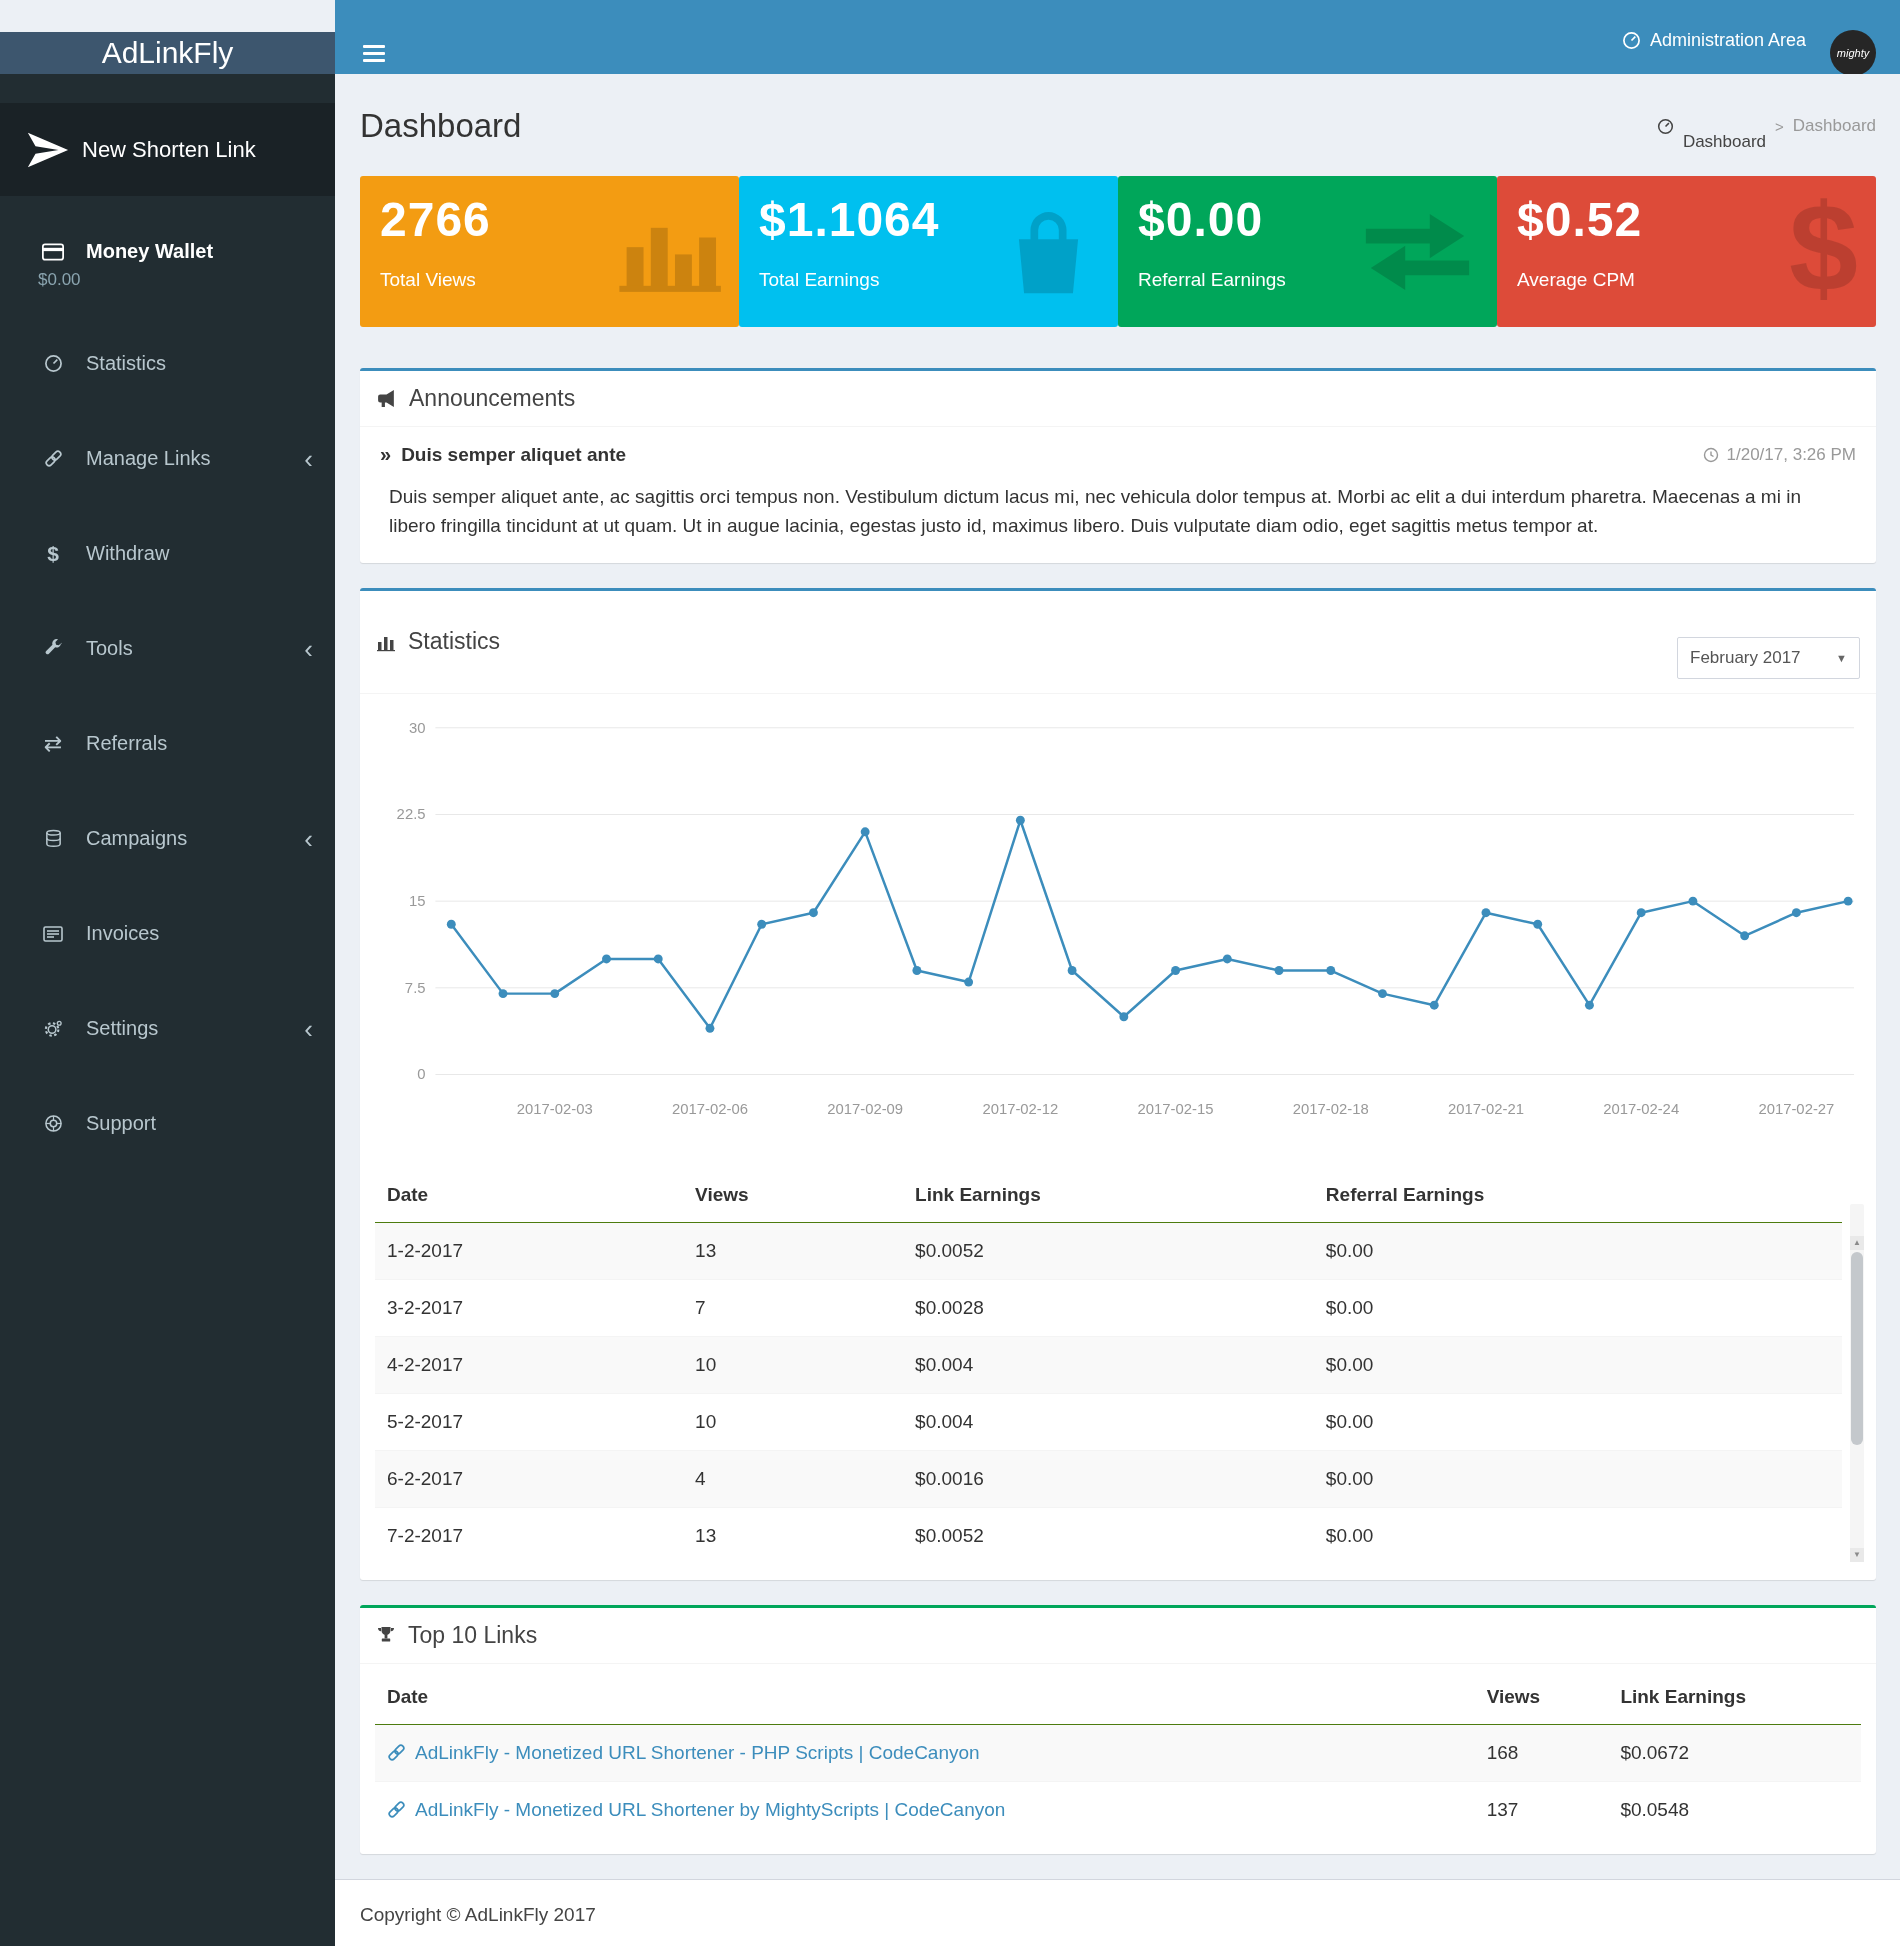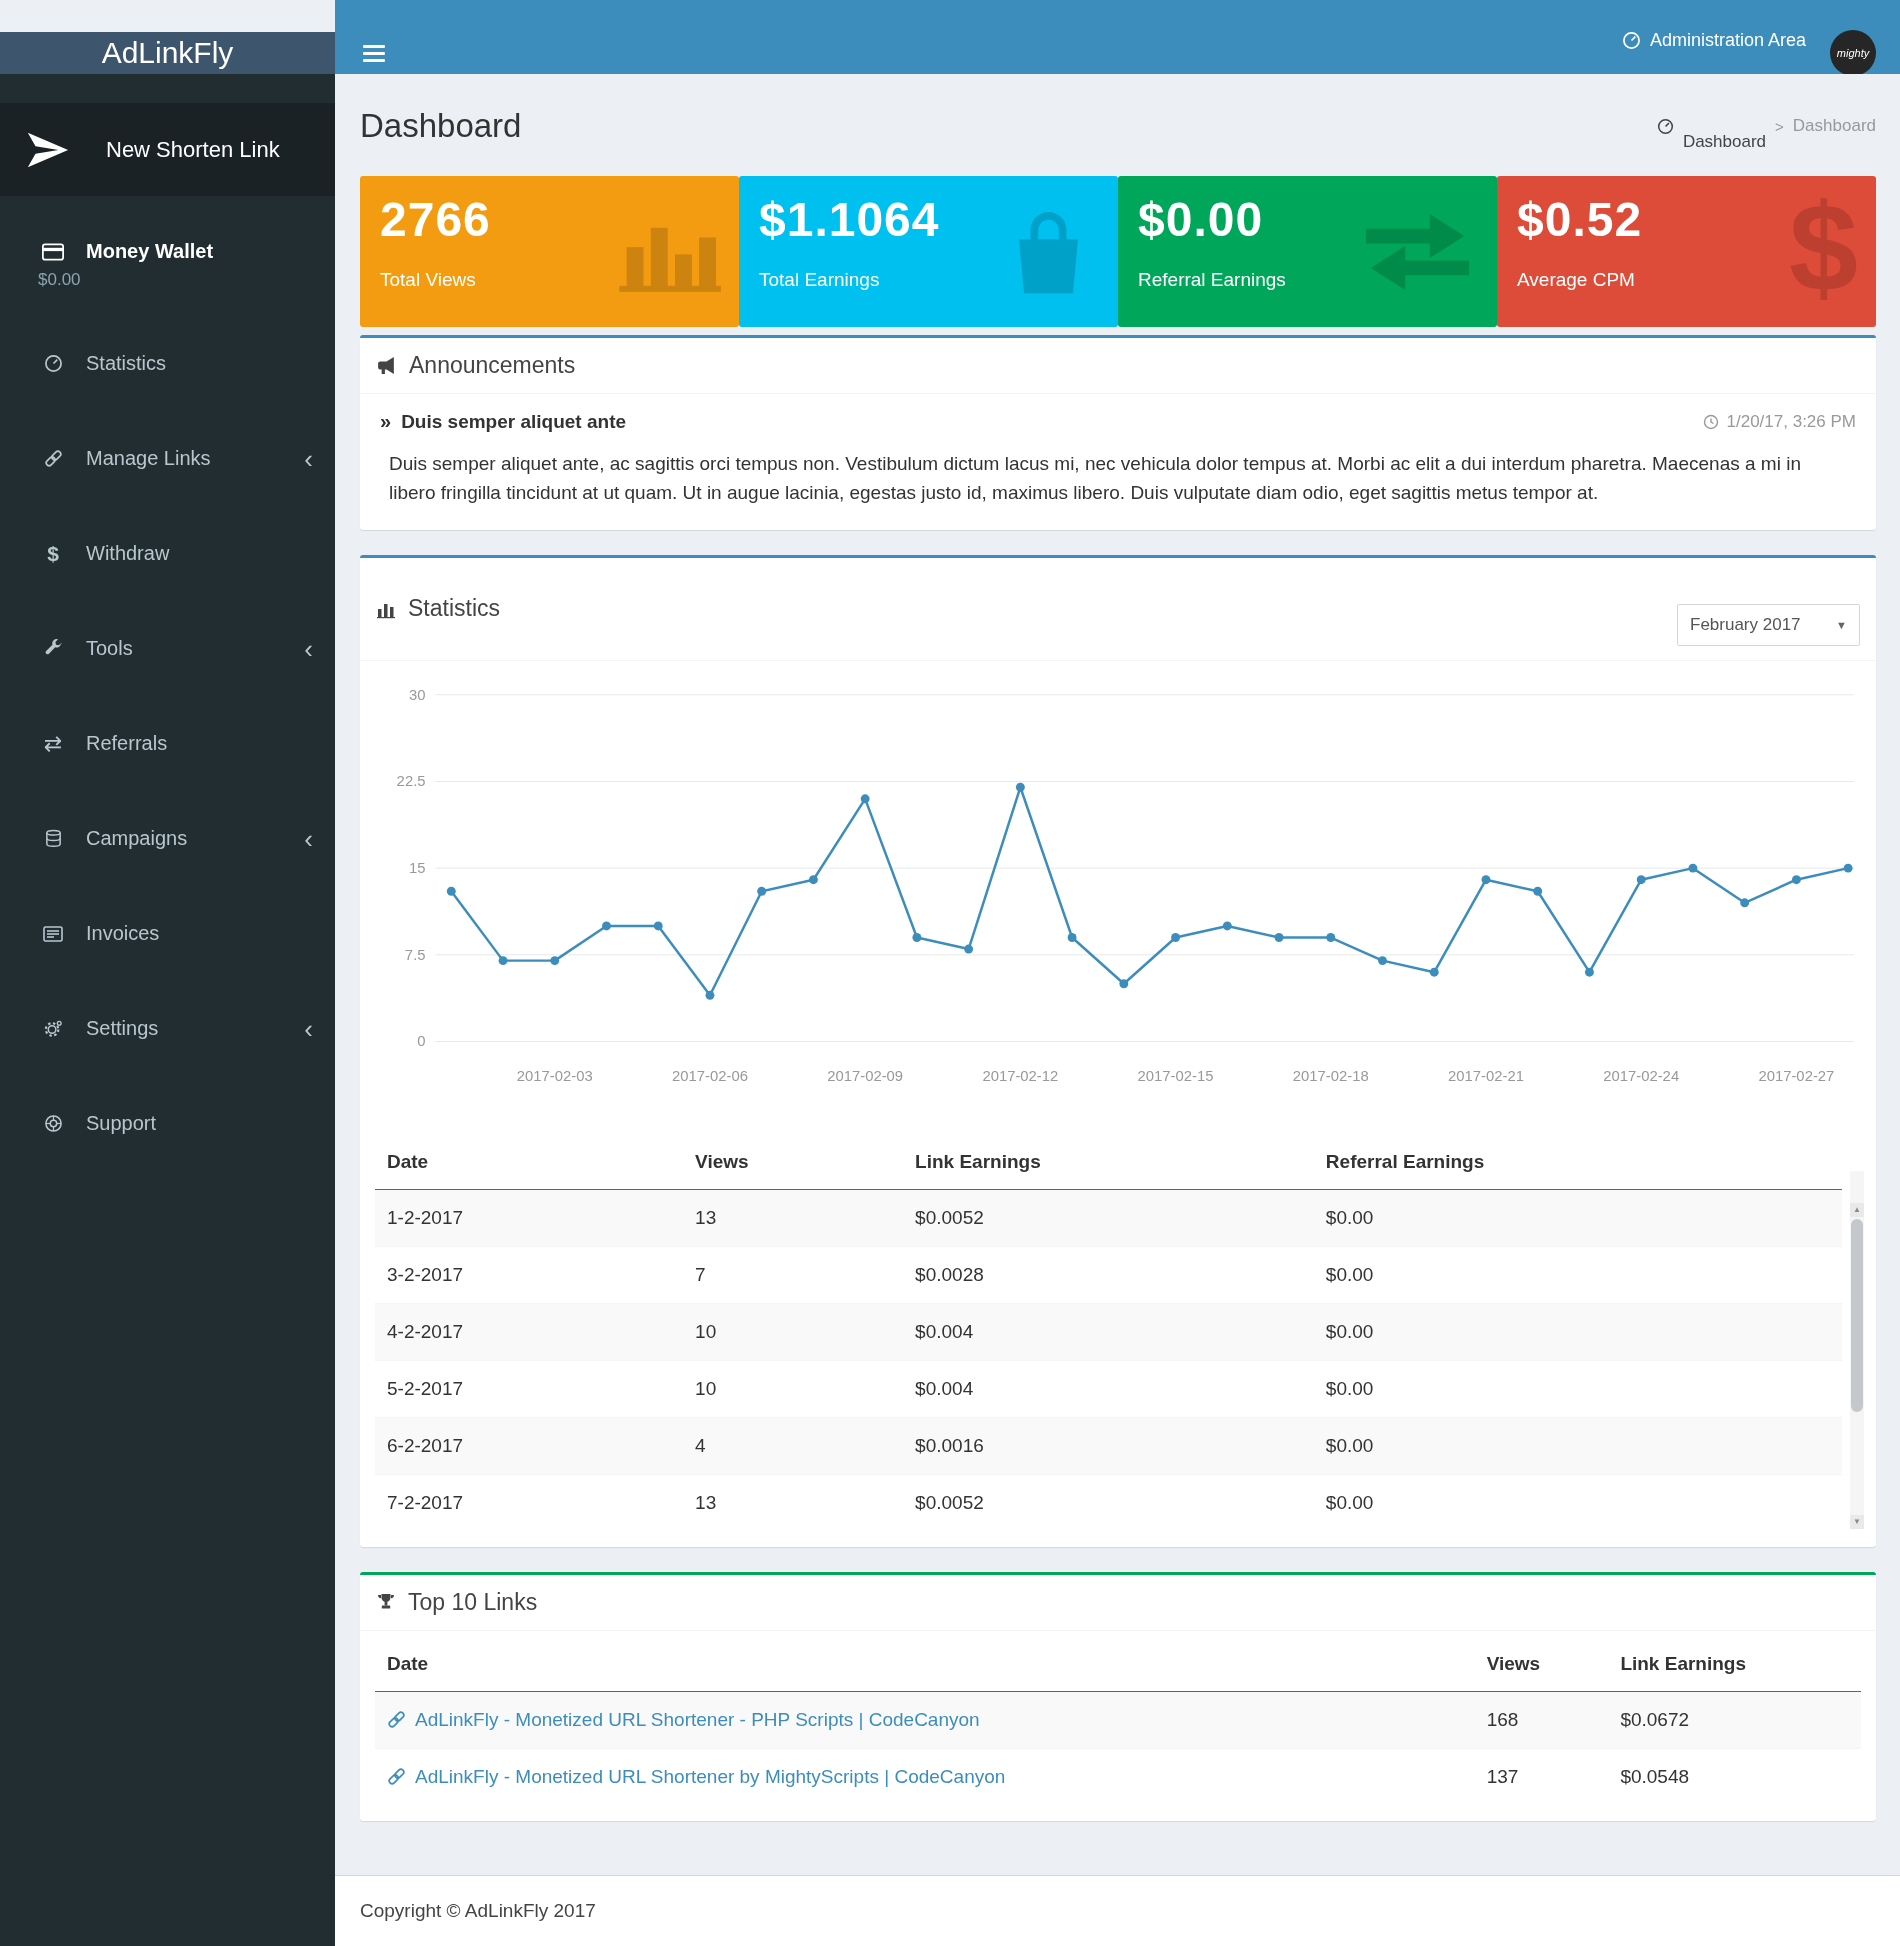--- a/index.html
+++ b/index.html
@@ -21,21 +21,21 @@
     display:flex; align-items:center; justify-content:center; font-size:11px; font-style:italic; }
 
   
   .layout { display:flex; height:1872px; }
   .sidebar { flex:0 0 335px; background:#222d32; color:#b8c7ce; }
   .main { flex:1; display:flex; flex-direction:column; background:#ecf0f5; min-width:0; }
   .content { padding:18px 25px 0; flex:0 1 auto; }
 
   
   .new-link { margin-top:29px; height:93px; background:#1a2226; display:flex;
-    align-items:center; gap:36px; padding:0 24px; color:#fff; }
+    align-items:center; gap:12px; padding:0 24px; color:#fff; }
   .nl-label { font-size:22px; }
   .menu { margin-top:16px;padding-left:16px; }
   .side-item { display:flex; align-items:center; height:63px; padding:0 22px;
     font-size:20px; gap:18px; }
   .s-icon { width:30px; display:flex; justify-content:center; align-items:center; color:#b8c7ce; }
   .dollar-glyph { font-size:21px; font-weight:bold; }
   .exch-glyph { font-size:22px; }
   .chev { margin-left:auto; font-size:26px; line-height:1; color:#b8c7ce; }
   .wallet { display:block; height:auto; padding:12px 22px 10px; }
   .w-row { display:flex; align-items:center; gap:18px; }
@@ -44,21 +44,21 @@
   .w-sub { color:#8aa4af; font-size:17px; margin-top:7px; }
 
   
   .page-head { display:flex; justify-content:space-between; align-items:center; margin:8px 0 24px; }
   h1.page-title { font-size:33px; font-weight:400; color:#333; margin:0; }
   .breadcrumb { display:flex; align-items:center; gap:9px; font-size:17px; color:#444; }
   .bc-sep { color:#999; font-size:15px; }
   .bc-active { color:#999; }
 
   
-  .stat-row { display:flex; margin-bottom:8px; }
+  .stat-row { display:flex; margin-bottom:41px; }
   .small-box { flex:1; height:151px; border-radius:3px; color:#fff; position:relative;
     overflow:hidden; padding:16px 20px; }
   .sb-text { position:relative; z-index:2; }
   .sb-value { font-size:48px; font-weight:bold; letter-spacing:1px; }
   .sb-label { font-size:19px; position:absolute; left:0; top:77px; white-space:nowrap; }
   .sb-icon { position:absolute; right:18px; top:50%; transform:translateY(-50%); z-index:1; }
   .big-dollar { font-size:124px; font-weight:bold; color:rgba(0,0,0,0.15); line-height:1;
     margin-top:-8px; }
 
   

